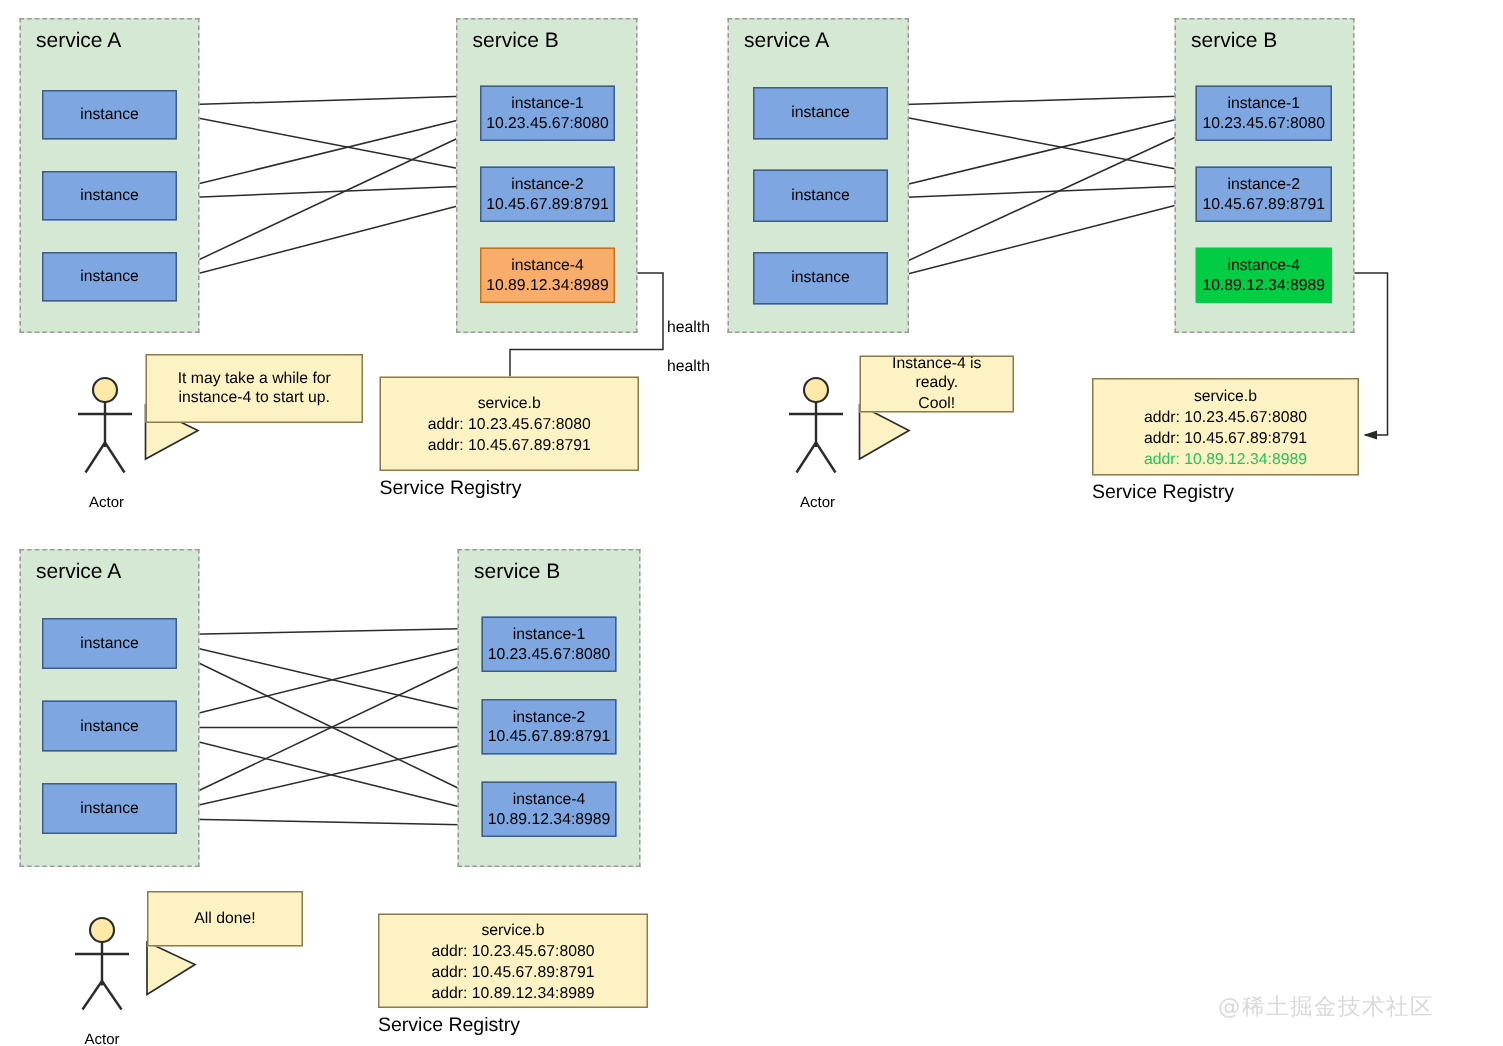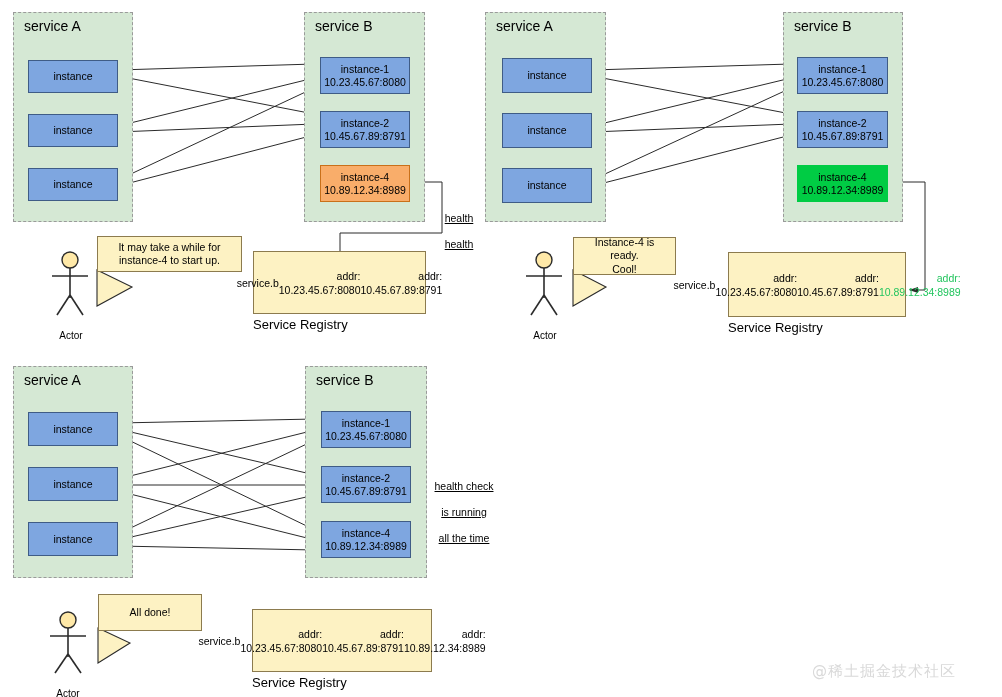--- a/index.html
+++ b/index.html
@@ -48,26 +48,26 @@
   .node .l1{font-size:10.5px;}
   .node .l2{font-size:10.5px;}
 
   
   .registry{
     position:absolute;
     box-sizing:border-box;
     background:#fdf2c3;
     border:1.4px solid #8c7b4e;
     display:flex;
+    flex-direction:column;
     align-items:center;
     justify-content:center;
     font-size:10.5px;
     line-height:14px;
     color:#000;
-    text-align:right;
   }
   .registry .addr-new{color:#22c55e;}
   .registry-caption{
     position:absolute;
     text-align:left;
     font-size:13px;
     color:#000;
     white-space:nowrap;
   }
 
@@ -97,21 +97,20 @@
     margin-top:12px;
   }
 
   
   .annot{
     position:absolute;
     font-size:10.5px;
     line-height:13px;
     color:#000;
     white-space:pre-line;
-    text-decoration:underline;
   }
   .annot.center{text-align:center;}
 
   
   .watermark{
     position:absolute;
     font-size:15px;
     color:#d9d9d9;
     white-space:nowrap;
     letter-spacing:1px;
@@ -234,21 +233,21 @@
   <div class="node orange" style="left:320px;top:163px;width:90px;height:37px;">
     <span class="l1">instance-4</span>
     <span class="l2">10.89.12.34:8989</span>
   </div>
 
   <div class="annot center" style="left:431px;top:197px;width:56px;">
     <span>health</span><br>
     <span>health</span>
   </div>
 
-  <div class="bubble" style="left:97px;top:234px;width:145px;height:36px;">
+  <div class="bubble" style="left:97px;top:234px;width:145px;height:46px;">
     <div>
       <span>It may take a while for</span><br>
       <span>instance-4 to start up.</span>
     </div>
   </div>
   <div class="actor-label" style="left:50px;top:316px;width:42px;">Actor</div>
 
   <div class="registry" style="left:253px;top:249px;width:173px;height:63px;">
     <div>service.b</div>
     <div>addr: 10.23.45.67:8080</div>
@@ -324,25 +323,20 @@
   </div>
   <div class="node blue" style="left:321px;top:464px;width:90px;height:37px;">
     <span class="l1">instance-2</span>
     <span class="l2">10.45.67.89:8791</span>
   </div>
   <div class="node blue" style="left:321px;top:519px;width:90px;height:37px;">
     <span class="l1">instance-4</span>
     <span class="l2">10.89.12.34:8989</span>
   </div>
 
-  <div class="annot center" style="left:428px;top:465px;width:72px;">
-    <span>health check</span><br>
-    <span>is running</span><br>
-    <span>all the time</span>
-  </div>
 
   <div class="bubble" style="left:98px;top:592px;width:104px;height:37px;">
     <div>
       <span>All done!</span>
     </div>
   </div>
   <div class="actor-label" style="left:47px;top:674px;width:42px;">Actor</div>
 
   <div class="registry" style="left:252px;top:607px;width:180px;height:63px;">
     <div>service.b</div>

